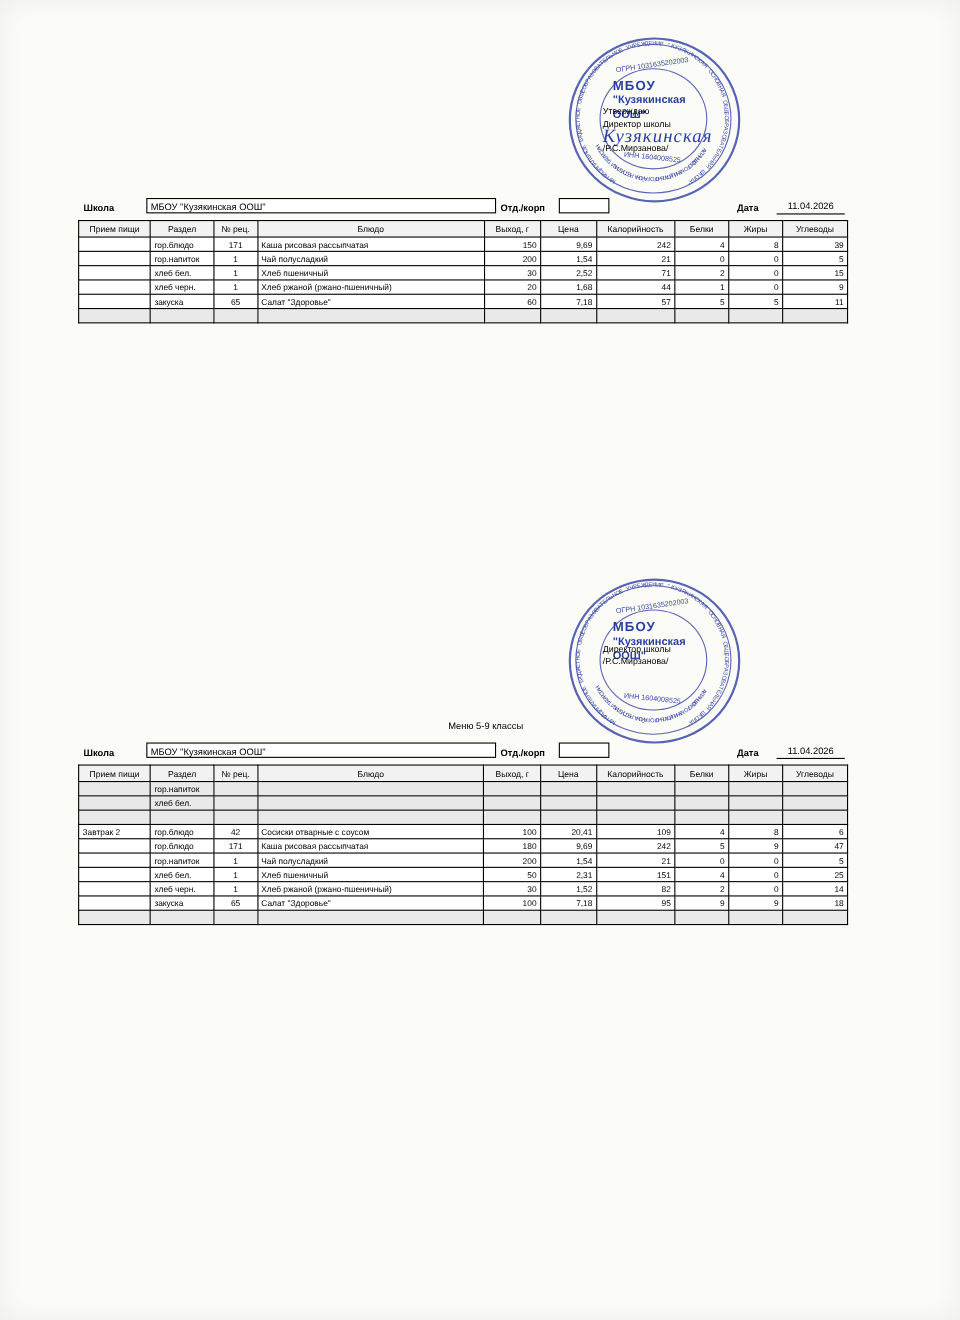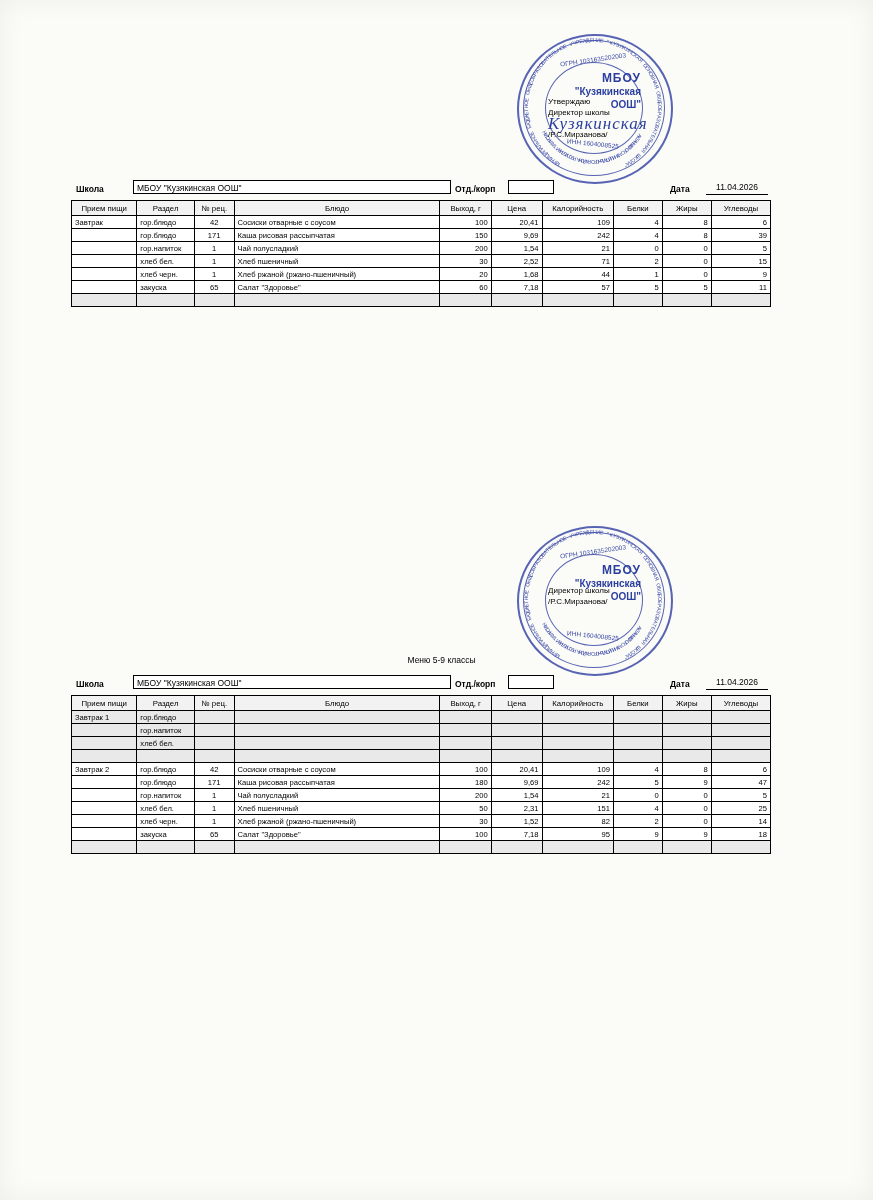--- a/index.html
+++ b/index.html
@@ -35,23 +35,23 @@
     position: absolute;
     border-radius: 50%;
     border: 2px solid #3a49a8;
     opacity: 0.85;
   }
   .stamp .ring-outer { left: 12px; top: 6px; width: 152px; height: 146px; }
   .stamp .ring-mid   { left: 18px; top: 12px; width: 140px; height: 134px; border-width:1px; }
   .stamp .ring-inner { left: 40px; top: 34px; width: 96px; height: 90px; border-width:1px; }
   .stamp .center {
     position: absolute;
-    left: 40px; top: 44px;
+    left: 52px; top: 44px;
     width: 96px;
-    text-align: right;
+    text-align: left;
     font-size: 10px;
     font-weight: bold;
     line-height: 13px;
     color: #2b3fa0;
   }
   .stamp .center .big { font-size: 12px; letter-spacing: 1px; }
   .stamp .arc-text {
     position: absolute;
     left: 12px; top: 6px;
     width: 152px; height: 146px;
@@ -398,32 +398,20 @@
           <th class="col-out">Выход, г</th>
           <th class="col-price">Цена</th>
           <th class="col-cal">Калорийность</th>
           <th class="col-prot">Белки</th>
           <th class="col-fat">Жиры</th>
           <th class="col-carb">Углеводы</th>
         </tr>
       </thead>
       <tbody id="tbody-1">
           <tr>
-            <td class="meal col-meal">Завтрак</td>
-            <td class="l col-sect">гор.блюдо</td>
-            <td class="c col-rec">42</td>
-            <td class="l col-dish">Сосиски отварные с соусом</td>
-            <td class="r col-out">100</td>
-            <td class="r col-price">20,41</td>
-            <td class="r col-cal">109</td>
-            <td class="r col-prot">4</td>
-            <td class="r col-fat">8</td>
-            <td class="r col-carb">6</td>
-          </tr>
-          <tr>
             <td class="meal col-meal"></td>
             <td class="l col-sect">гор.блюдо</td>
             <td class="c col-rec">171</td>
             <td class="l col-dish">Каша рисовая рассыпчатая</td>
             <td class="r col-out">150</td>
             <td class="r col-price">9,69</td>
             <td class="r col-cal">242</td>
             <td class="r col-prot">4</td>
             <td class="r col-fat">8</td>
             <td class="r col-carb">39</td>
@@ -692,32 +680,20 @@
           <th class="col-out">Выход, г</th>
           <th class="col-price">Цена</th>
           <th class="col-cal">Калорийность</th>
           <th class="col-prot">Белки</th>
           <th class="col-fat">Жиры</th>
           <th class="col-carb">Углеводы</th>
         </tr>
       </thead>
       <tbody id="tbody-2">
           <tr>
-            <td class="meal col-meal shade">Завтрак 1</td>
-            <td class="l col-sect shade">гор.блюдо</td>
-            <td class="c col-rec shade"></td>
-            <td class="l col-dish shade"></td>
-            <td class="r col-out shade"></td>
-            <td class="r col-price shade"></td>
-            <td class="r col-cal shade"></td>
-            <td class="r col-prot shade"></td>
-            <td class="r col-fat shade"></td>
-            <td class="r col-carb shade"></td>
-          </tr>
-          <tr>
             <td class="meal col-meal shade"></td>
             <td class="l col-sect shade">гор.напиток</td>
             <td class="c col-rec shade"></td>
             <td class="l col-dish shade"></td>
             <td class="r col-out shade"></td>
             <td class="r col-price shade"></td>
             <td class="r col-cal shade"></td>
             <td class="r col-prot shade"></td>
             <td class="r col-fat shade"></td>
             <td class="r col-carb shade"></td>

